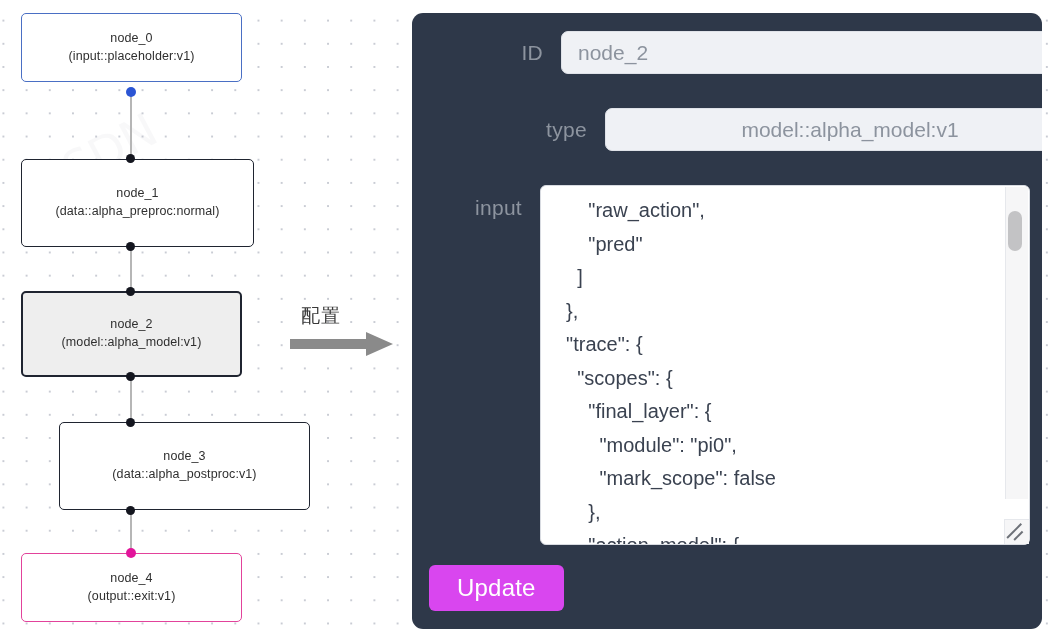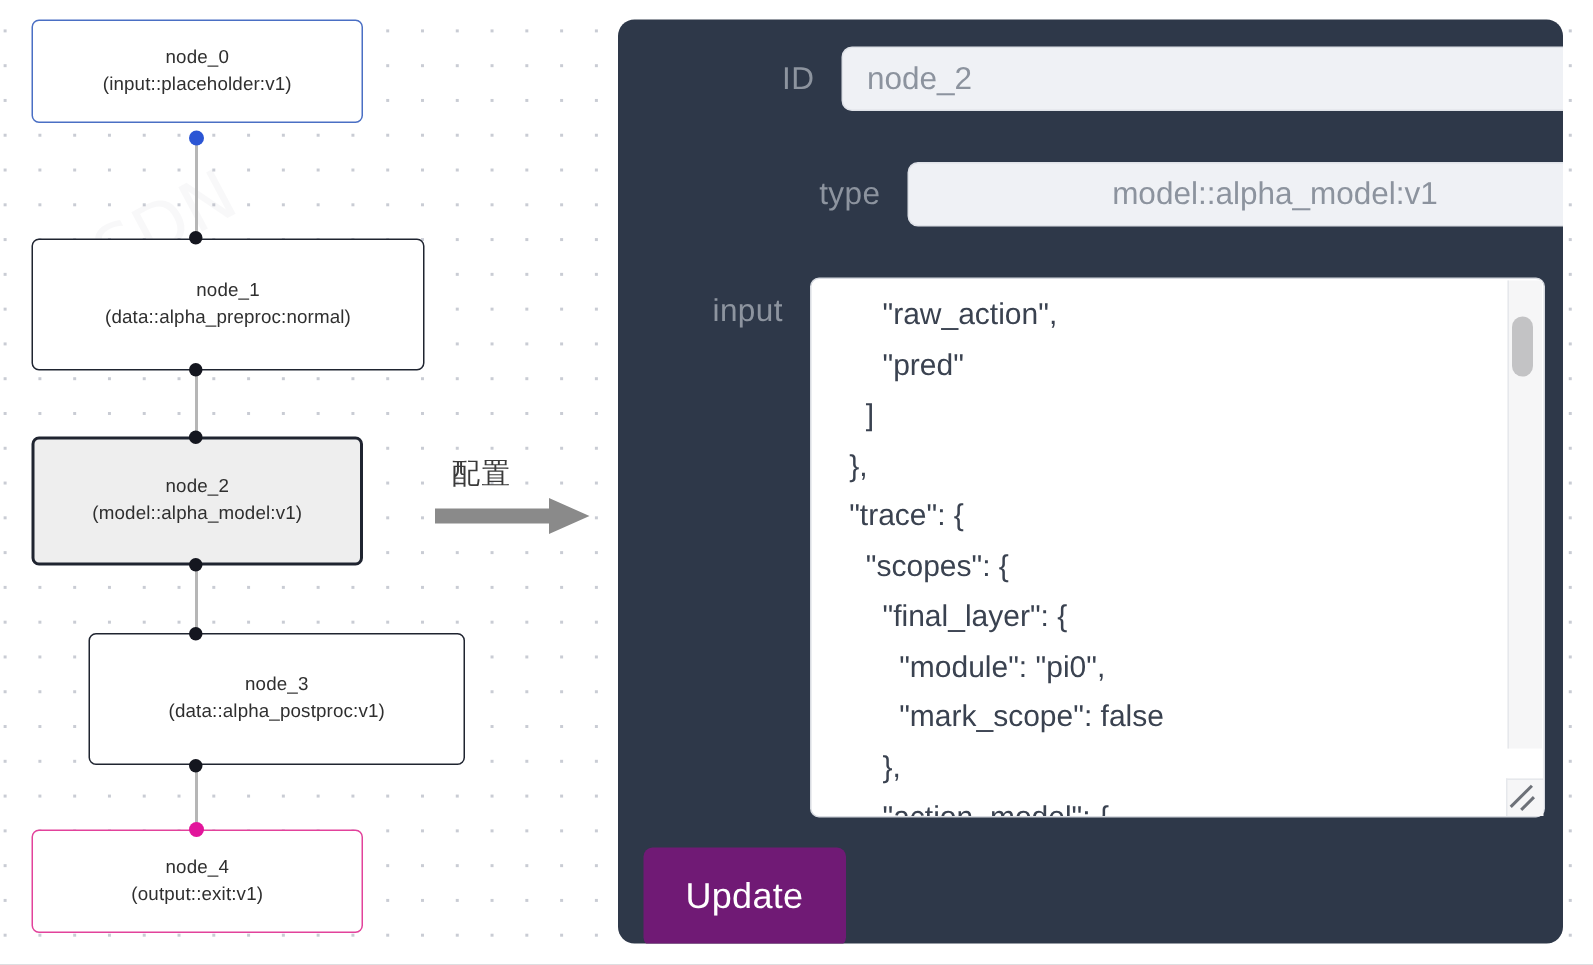--- a/index.html
+++ b/index.html
@@ -170,26 +170,26 @@
     background: #6d7178;
     height: 1.6px;
     transform-origin: left center;
   }
   .resize-grip:before { width: 20px; left: 2px;  top: 17px; transform: rotate(-45deg); }
   .resize-grip:after  { width: 12px; left: 9px;  top: 19px; transform: rotate(-45deg); }
 
   .update-btn {
     position: absolute;
     left: 429px; top: 578px;
-    background: #701a75;
+    background: #d946ef;
     color: #ffffff;
     font-size: 24px;
     border: none;
     border-radius: 6px;
-    padding: 19px 28px;
+    padding: 9px 28px;
     cursor: pointer;
     font-family: "Liberation Sans", sans-serif;
     letter-spacing: .2px;
   }
 
   
   .wm {
     position: absolute;
     color: rgba(120,130,150,.055);
     font-size: 46px;
@@ -213,21 +213,21 @@
   <div class="edge" style="left:130px; top:244px; height:50px;"></div>
   <div class="edge" style="left:130px; top:374px; height:48px;"></div>
   <div class="edge" style="left:130px; top:508px; height:44px;"></div>
 
   <div class="node input" style="left:21px; top:13px; width:221px; height:69px;">
     <span>node_0
 (input::placeholder:v1)</span>
   </div>
   <div class="dot blue" style="left:126px; top:87px;"></div>
 
-  <div class="node" style="left:21px; top:159px; width:262px; height:88px;">
+  <div class="node" style="left:21px; top:159px; width:233px; height:88px;">
     <span>node_1
 (data::alpha_preproc:normal)</span>
   </div>
   <div class="dot" style="left:126px; top:154px;"></div>
   <div class="dot" style="left:126px; top:242px;"></div>
 
   <div class="node selected" style="left:21px; top:291px; width:221px; height:86px;">
     <span>node_2
 (model::alpha_model:v1)</span>
   </div>

